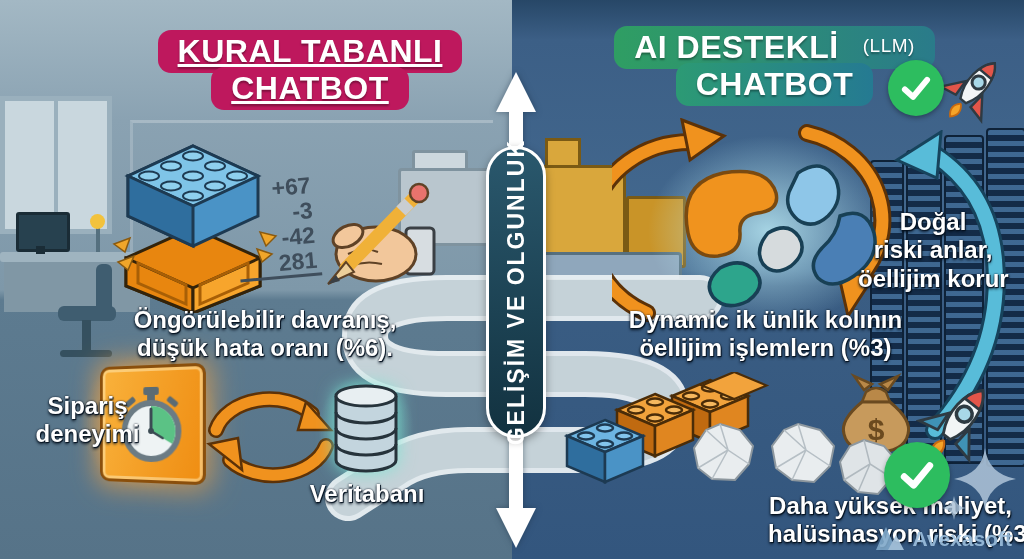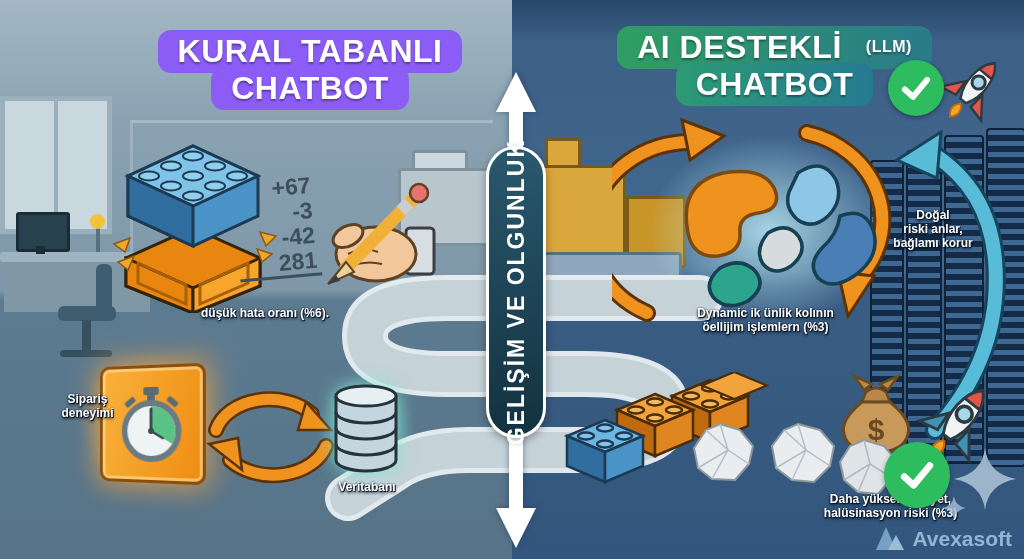--- a/index.html
+++ b/index.html
@@ -40,28 +40,28 @@
     background:radial-gradient(closest-side,rgba(190,238,248,.8),rgba(190,238,248,0));}
   .glow-db{left:318px;top:374px;width:96px;height:108px;
     background:radial-gradient(closest-side,rgba(135,235,215,.65),rgba(135,235,215,0));}
   .glow-card{left:80px;top:352px;width:140px;height:140px;
     background:radial-gradient(closest-side,rgba(255,178,70,.7),rgba(255,178,70,0));}
 
   
   .title{display:flex;flex-direction:column;align-items:center;z-index:55;}
   .title-line{color:#fff;font-weight:800;font-size:32px;letter-spacing:.5px;
     padding:3px 20px;border-radius:13px;text-shadow:0 2px 2px rgba(0,0,0,.35);white-space:nowrap;}
-  .title-left .title-line{background:#8b5cf6;}
+  .title-left .title-line{background:#be185d;text-decoration:underline;}
   .title-left .line2{margin-top:-6px;}
   .title-right .title-line{background:linear-gradient(90deg,#2f9e63,#2a7b8a);}
   .title-right .line2{margin-top:-6px;background:linear-gradient(90deg,#2c9a74,#257a92);}
-  .llm{font-size:16px;font-weight:700;margin-left:24px;vertical-align:6px;}
-
-  
-  .caption{color:#fff;font-weight:700;font-size:12px;line-height:1.18;text-align:center;z-index:50;
+  .llm{font-size:19px;font-weight:400;margin-left:24px;vertical-align:6px;}
+
+  
+  .caption{color:#fff;font-weight:700;font-size:24px;line-height:1.18;text-align:center;z-index:50;
     text-shadow:0 2px 3px rgba(5,18,32,.95),0 0 2px rgba(5,18,32,.9),1px 1px 0 rgba(5,18,32,.85);}
   .caption span{display:block;white-space:nowrap;}
 
   
   .axis-badge{left:486px;top:146px;width:60px;height:292px;border-radius:30px;z-index:41;
     border:3px solid #fff;box-sizing:border-box;display:flex;align-items:center;justify-content:center;
     background:linear-gradient(180deg,#2a586d,#123240);box-shadow:0 3px 8px rgba(0,0,0,.35);}
   .v-text{writing-mode:vertical-rl;transform:rotate(180deg);color:#fff;font-weight:800;
     font-size:23px;letter-spacing:2px;white-space:nowrap;}
 
@@ -332,37 +332,38 @@
     <div class="title-line line2">CHATBOT</div>
   </div>
   <div class="abs title title-right" style="left:622px;top:26px;width:305px;">
     <div class="title-line line1">
       <span>AI DESTEKLİ</span><span class="llm">(LLM)</span>
     </div>
     <div class="title-line line2">CHATBOT</div>
   </div>
 
   <div class="abs caption" style="left:120px;top:306px;width:290px;">
+    <span>Öngörülebilir davranış,</span>
     <span>düşük hata oranı (%6).</span>
   </div>
   <div class="abs caption" style="left:30px;top:392px;width:115px;">
     <span>Sipariş</span>
     <span>deneyimi</span>
   </div>
   <div class="abs caption" style="left:278px;top:480px;width:178px;">
     <span>Veritabanı</span>
   </div>
   <div class="abs caption" style="left:618px;top:306px;width:295px;">
     <span>Dynamic ik ünlik kolının</span>
     <span>öellijim işlemlern (%3)</span>
   </div>
   <div class="abs caption" style="left:858px;top:208px;width:150px;">
     <span>Doğal</span>
     <span>riski anlar,</span>
-    <span>bağlamı korur</span>
+    <span>öellijim korur</span>
   </div>
   <div class="abs caption" style="left:768px;top:492px;width:245px;">
     <span>Daha yüksek maliyet,</span>
     <span>halüsinasyon riski (%3)</span>
   </div>
 
   <div class="abs brand">
     <svg width="28" height="24" viewBox="0 0 28 24">
       <polygon points="0,23 10,0 20,23" fill="#7fa8c9"></polygon>
       <polygon points="12,23 20,8 28,23" fill="#a9c6de"></polygon>

